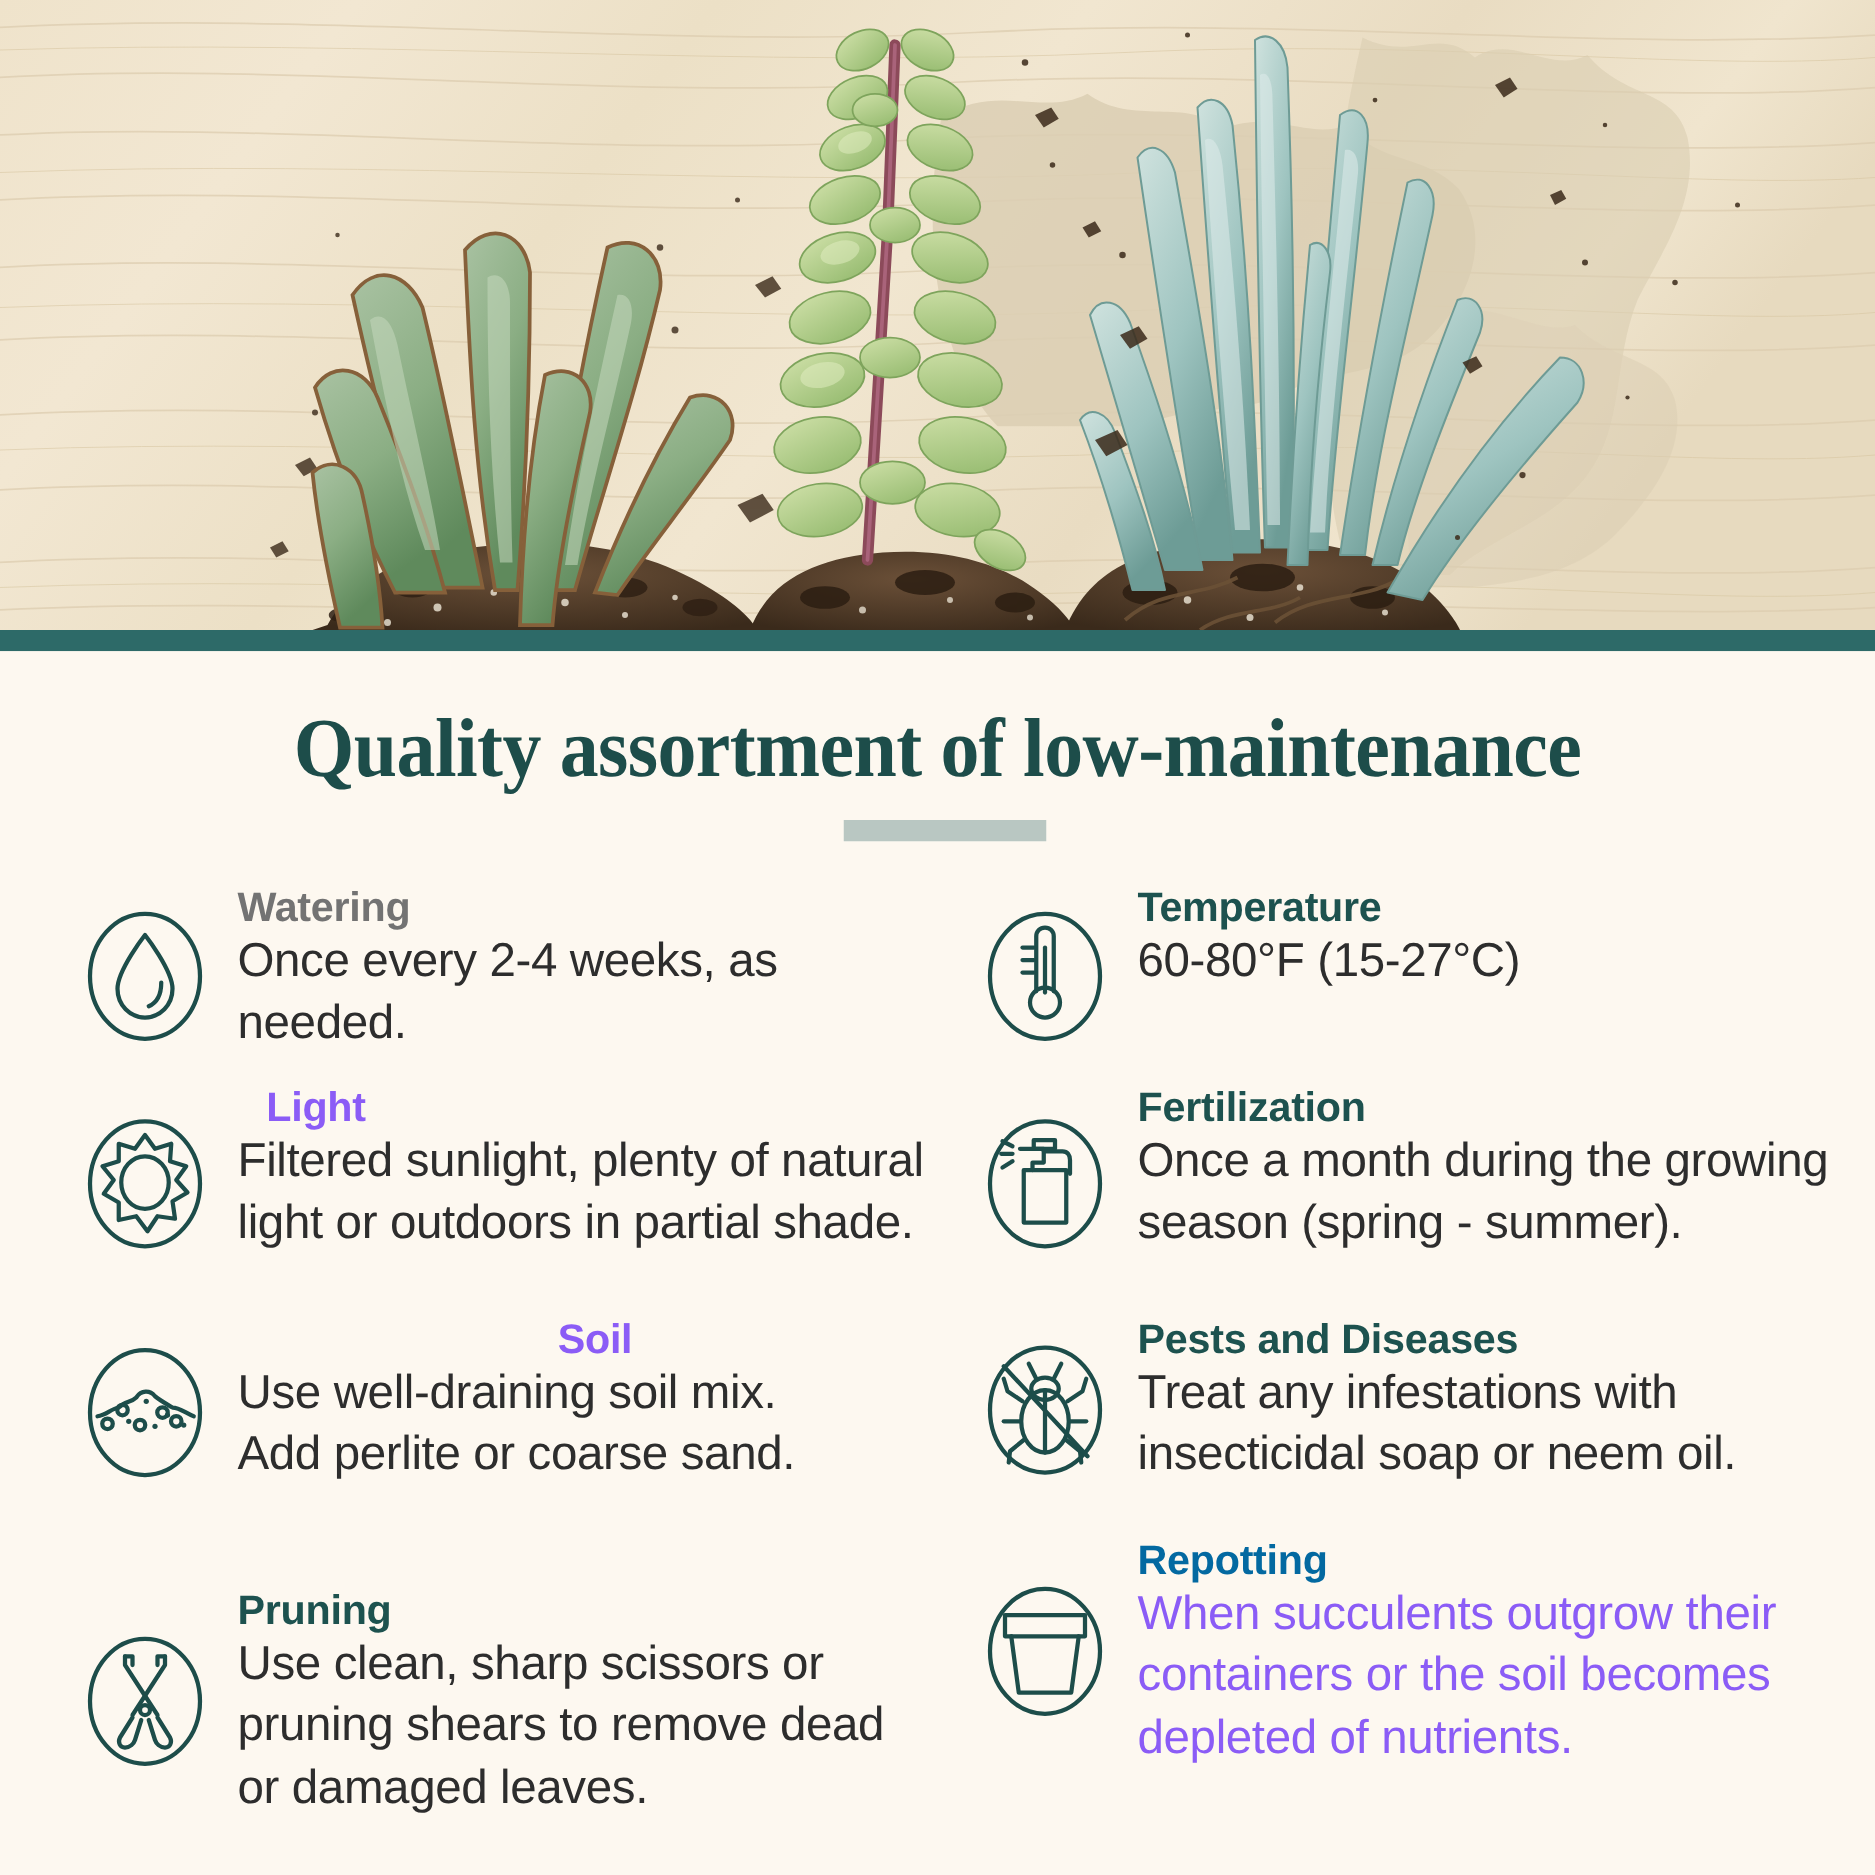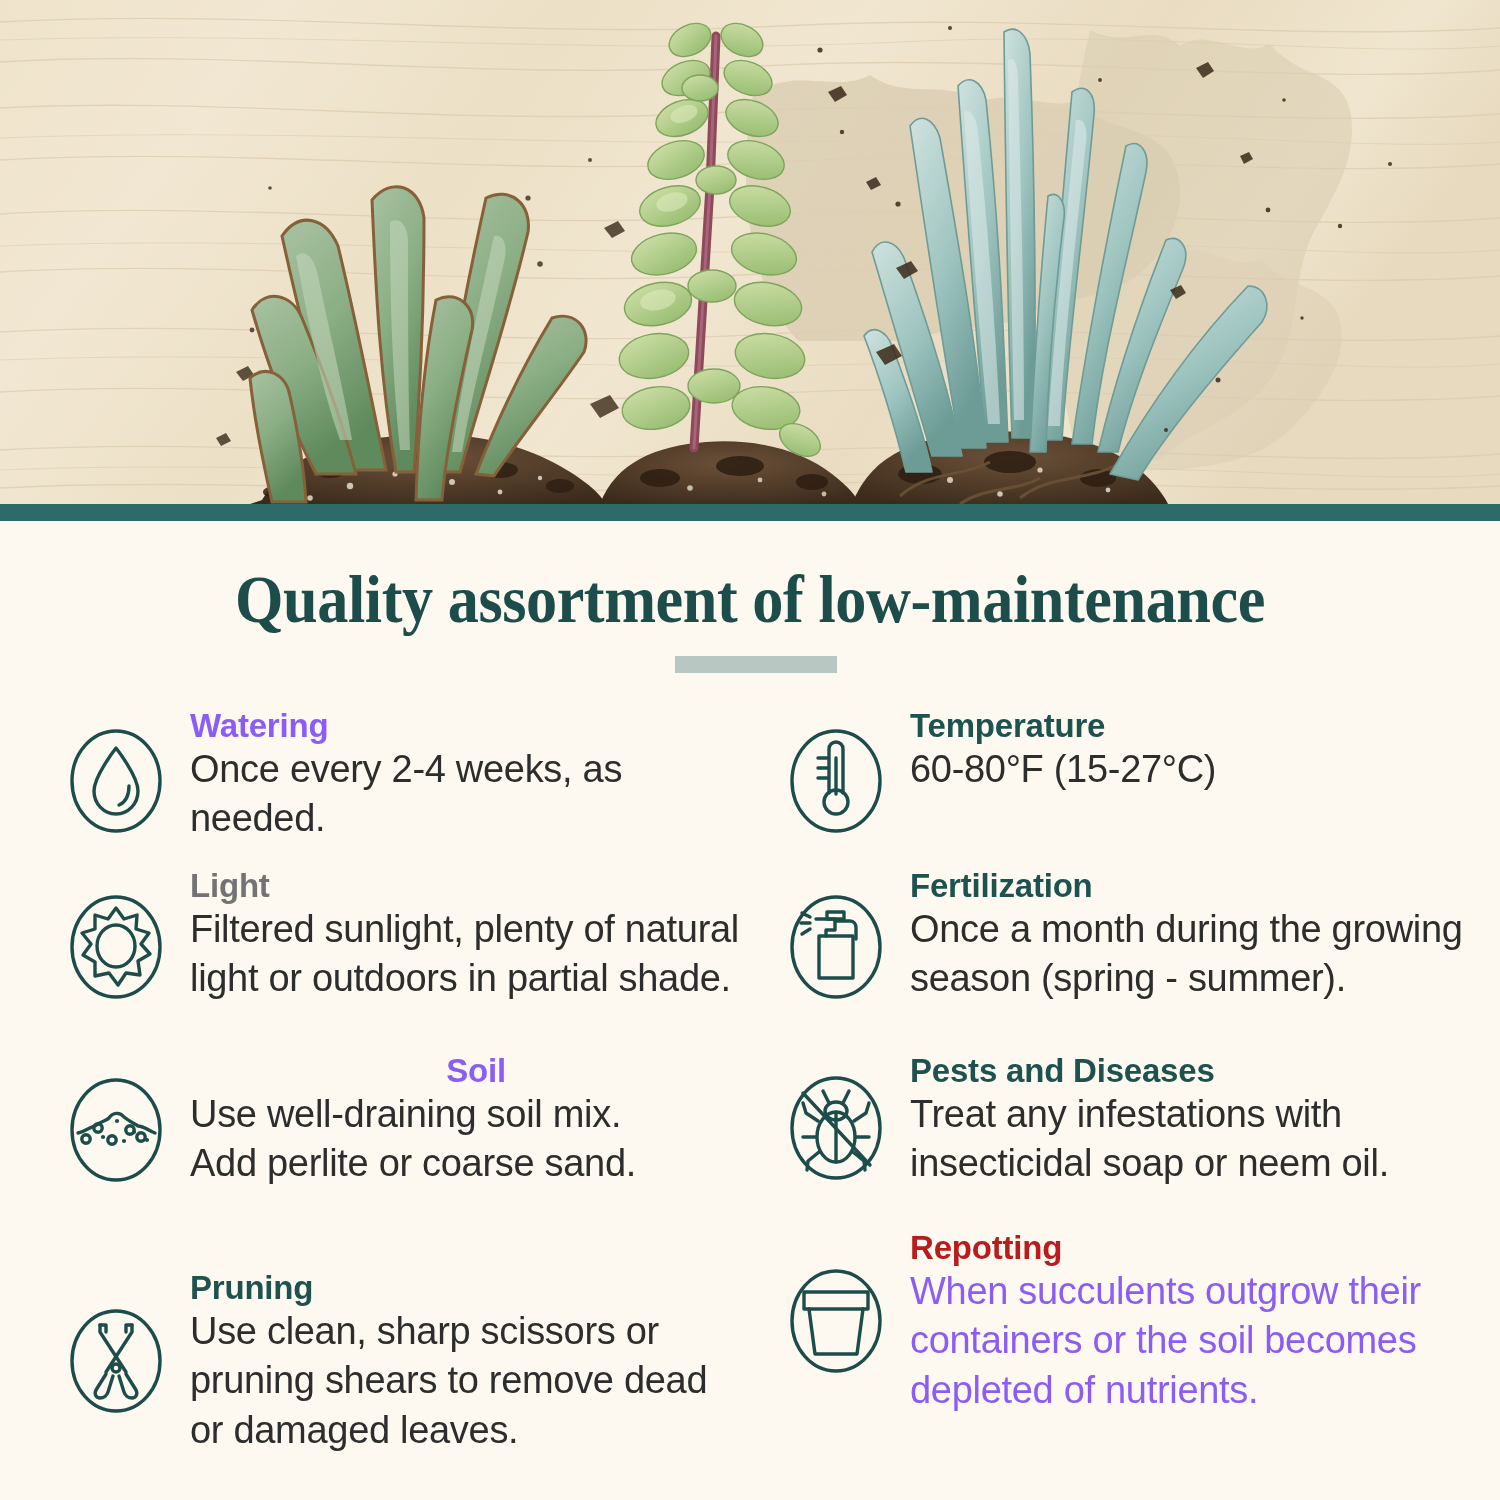--- a/index.html
+++ b/index.html
@@ -360,37 +360,37 @@
       <div class="item" style="position: absolute; top: 0px; width: 700px;">
         <div class="item-icon" style="top: 16px;">
           <svg viewBox="0 0 108 118" fill="none" stroke="#1d4d4a" stroke-width="3.4" stroke-linecap="round" stroke-linejoin="round">
             <ellipse cx="54" cy="59" rx="44" ry="50"></ellipse>
             <path d="M54 26 C54 26 76 54 76 69 C76 82 66 92 54 92
                      C42 92 32 82 32 69 C32 54 54 26 54 26 Z"></path>
             <path d="M67 64 C67 74 64 80 57 83"></path>
           </svg>
         </div>
         <div class="item-text">
-          <div class="item-title" style="color: #8b5cf6;">Watering</div>
+          <div class="item-title" style="color: #737373;">Watering</div>
           <div class="item-desc" style="color: rgb(45, 45, 45);">Once every 2-4 weeks, as needed.</div>
         </div>
       </div>
 
       <div class="item" style="position: absolute; top: 160px; width: 700px;">
         <div class="item-icon" style="top: 22px;">
           <svg viewBox="0 0 108 118" fill="none" stroke="#1d4d4a" stroke-width="3.4" stroke-linecap="round" stroke-linejoin="round">
             <ellipse cx="54" cy="59" rx="44" ry="50"></ellipse>
             <path d="M54 20 L62 31 L75 27 L74 41 L87 45 L79 56 L88 66 L76 73
                      L78 87 L64 85 L56 97 L47 85 L33 88 L33 74 L21 67 L29 56
                      L20 45 L33 41 L33 27 L46 31 Z"></path>
             <ellipse cx="54" cy="58" rx="19" ry="21"></ellipse>
           </svg>
         </div>
         <div class="item-text">
-          <div class="item-title" style="color: #737373;">Light</div>
+          <div class="item-title" style="color: #8b5cf6; margin-left: 23px;">Light</div>
           <div class="item-desc" style="color: rgb(45, 45, 45);">Filtered sunlight, plenty of natural
 light or outdoors in partial shade.</div>
         </div>
       </div>
 
       <div class="item" style="position: absolute; top: 345px; width: 700px;">
         <div class="item-icon" style="top: 20px;">
           <svg viewBox="0 0 108 118" fill="none" stroke="#1d4d4a" stroke-width="3.4" stroke-linecap="round" stroke-linejoin="round">
             <ellipse cx="54" cy="59" rx="44" ry="50"></ellipse>
             <path d="M16 62 C23 61 27 56 33 55 C38 50 43 51 47 47
@@ -506,21 +506,21 @@
 
       <div class="item" style="position: absolute; top: 522px; width: 700px;">
         <div class="item-icon" style="top: 34px;">
           <svg viewBox="0 0 108 118" fill="none" stroke="#1d4d4a" stroke-width="3.4" stroke-linecap="round" stroke-linejoin="round">
             <ellipse cx="54" cy="59" rx="44" ry="50"></ellipse>
             <path d="M22 30 L86 30 L86 47 L22 47 Z"></path>
             <path d="M27 47 L33 92 L75 92 L81 47"></path>
           </svg>
         </div>
         <div class="item-text">
-          <div class="item-title" style="color: #b91c1c;">Repotting</div>
+          <div class="item-title" style="color: #0369a1;">Repotting</div>
           <div class="item-desc" style="color: #8b5cf6;">When succulents outgrow their
 containers or the soil becomes
 depleted of nutrients.</div>
         </div>
       </div>
     </div>
 
   </div>
 </div>
 

